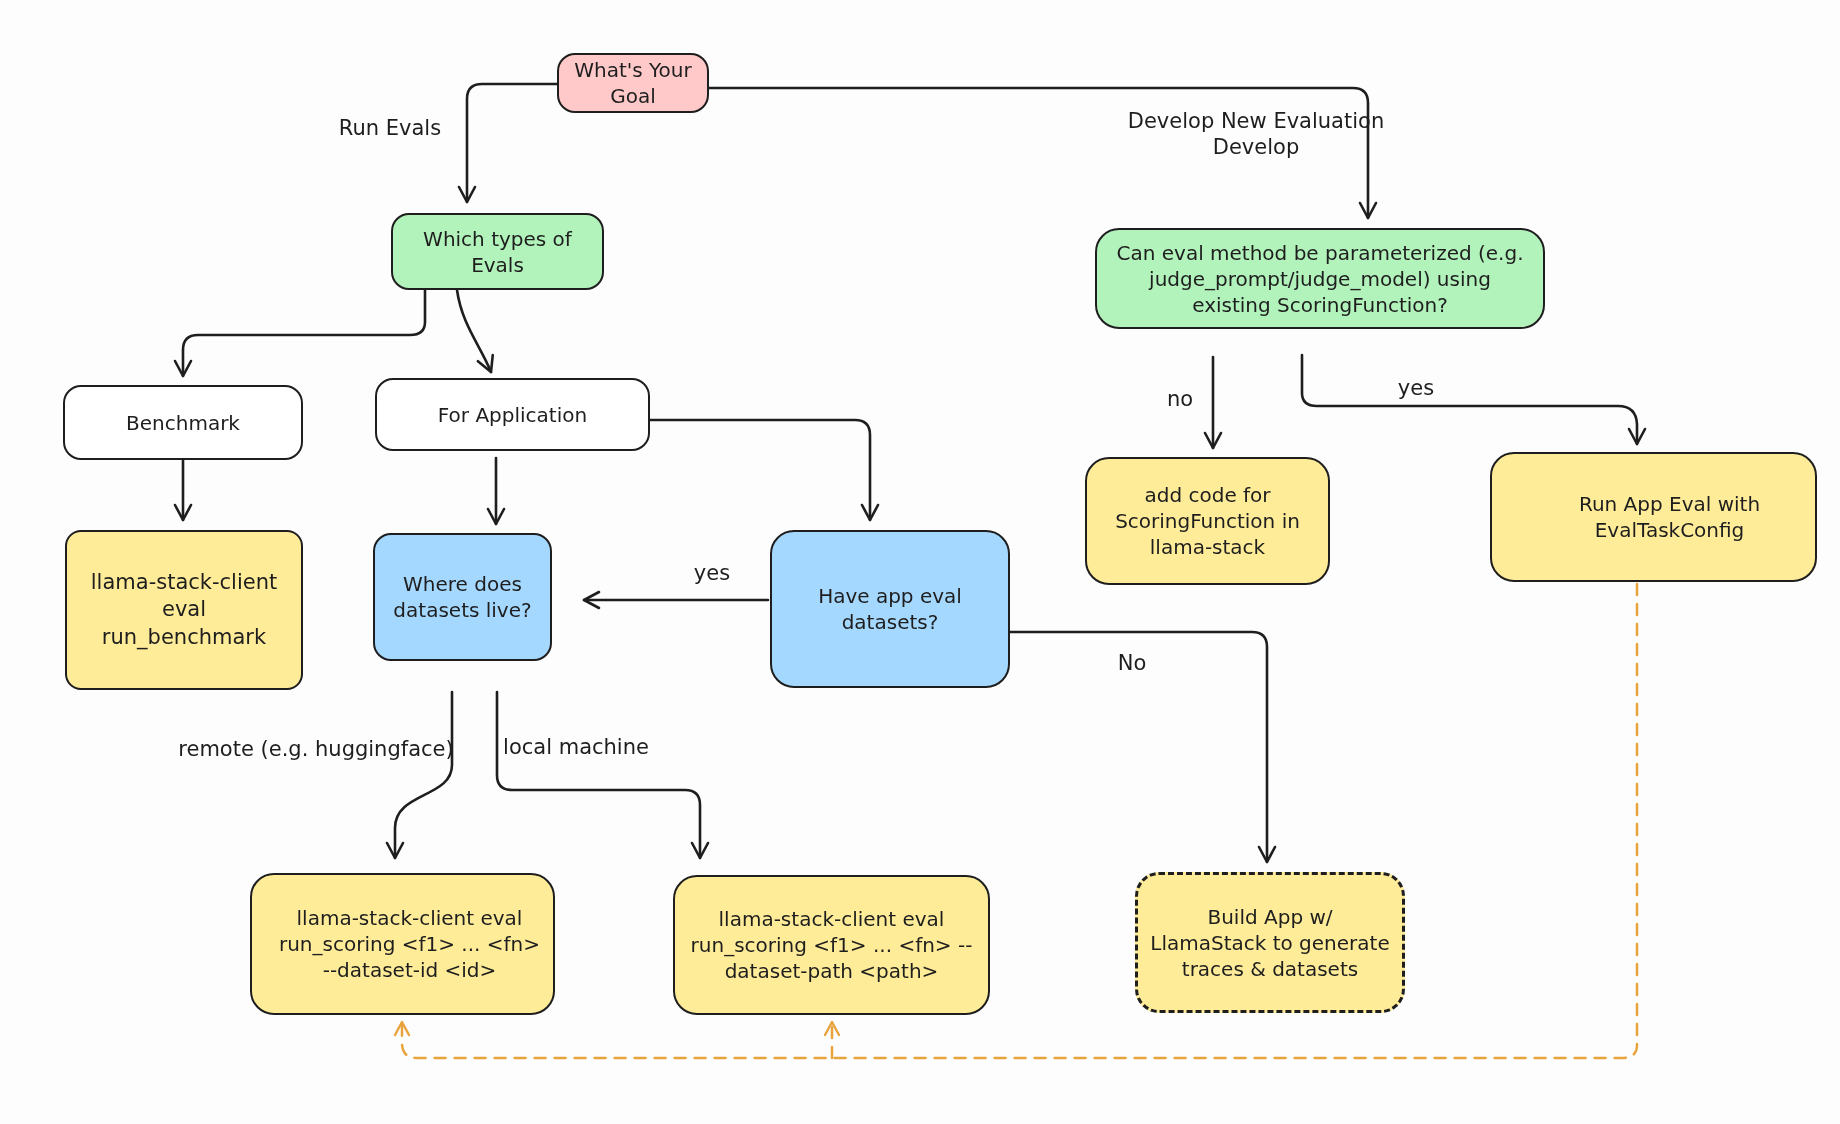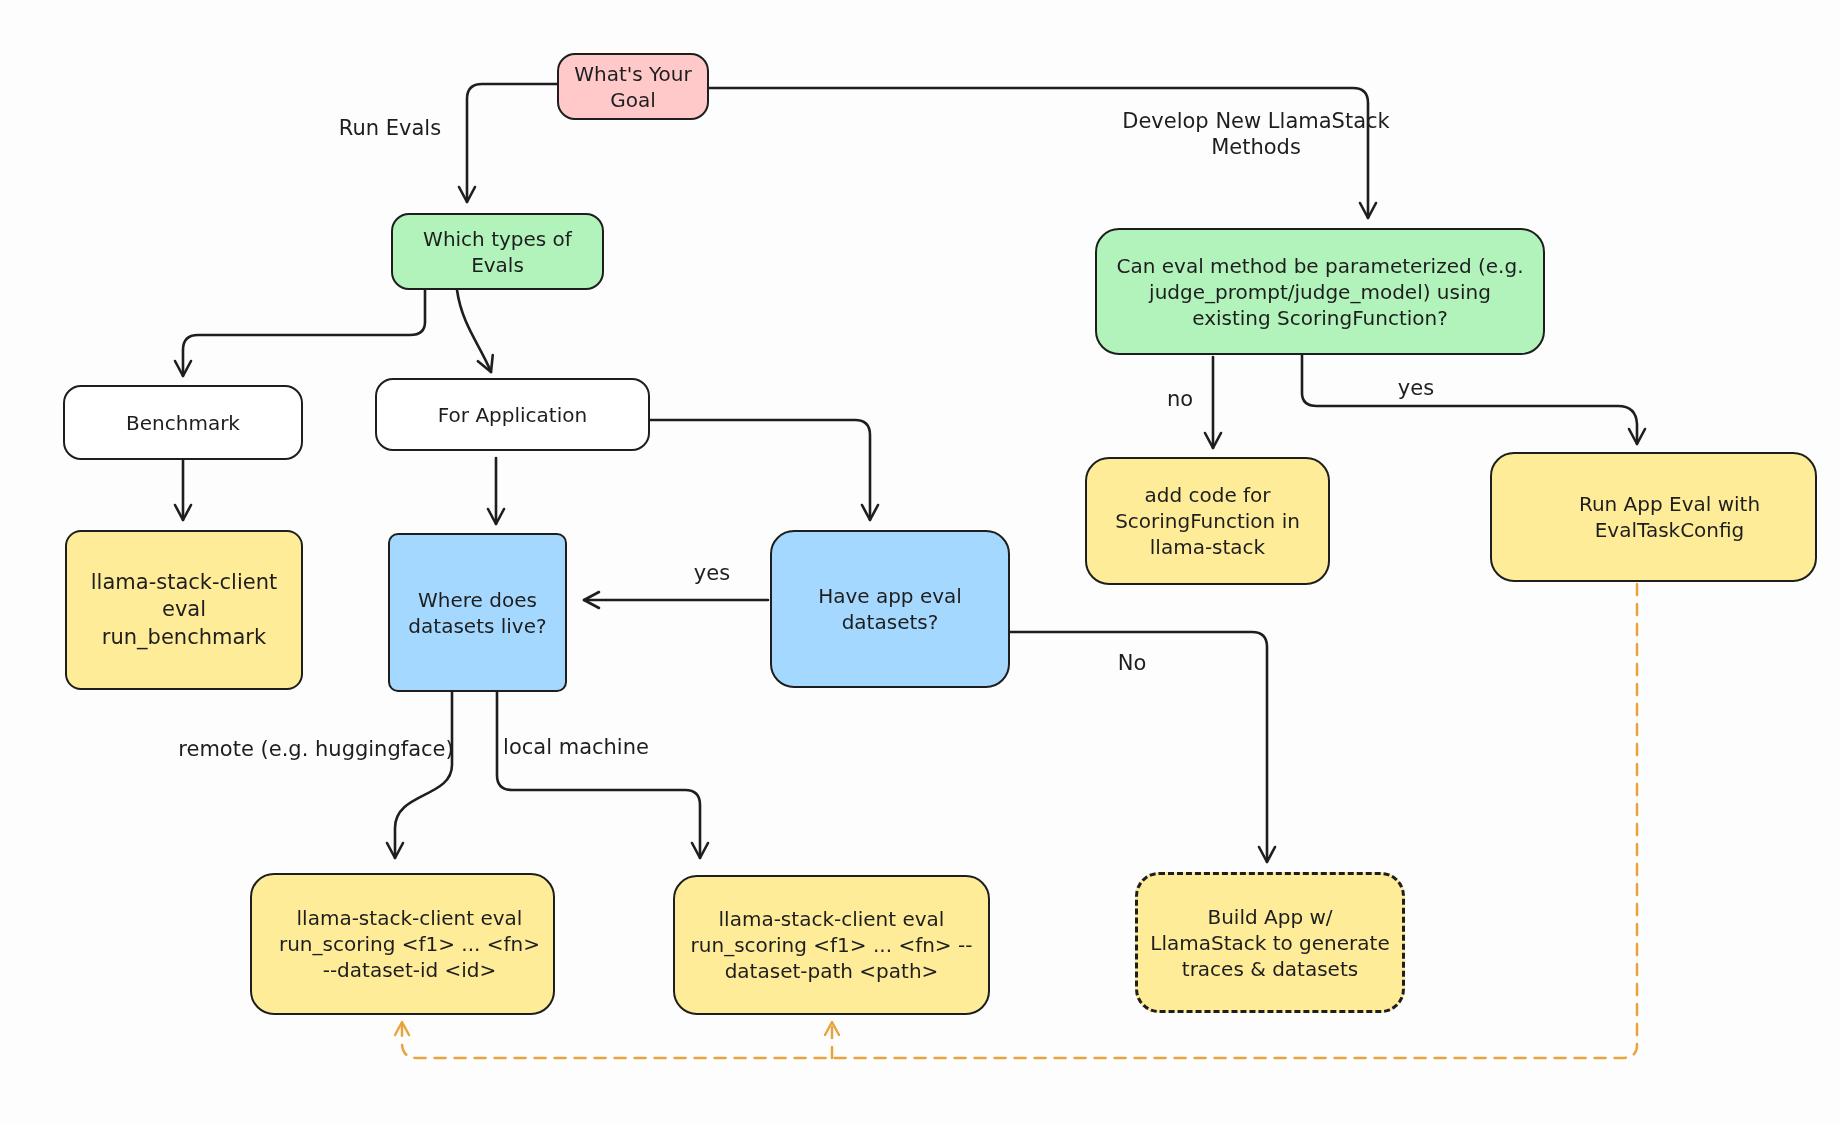--- a/index.html
+++ b/index.html
@@ -68,49 +68,49 @@
       <path d="M1213 357 L1213 448" marker-end="url(#arrow-black)"></path>
       <path d="M1302 355 L1302 393 Q1302 406 1317 406 L1618 406 Q1636 406 1637 424 L1637 444" marker-end="url(#arrow-black)"></path>
     </g>
 
     <g fill="none" stroke="#e8a33d" stroke-width="2.5" stroke-linecap="round" stroke-dasharray="11 9">
       <path d="M1637 584 L1637 1045 Q1637 1058 1622 1058 L417 1058 Q402 1058 402 1043 L402 1022" marker-end="url(#arrow-orange)"></path>
       <path d="M832 1058 L832 1022" marker-end="url(#arrow-orange)"></path>
     </g>
   </svg>
 
-  <div class="node pink" style="left:557px;top:53px;width:152px;height:67px;">What's Your Goal</div>
+  <div class="node pink" style="left:557px;top:53px;width:152px;height:60px;">What's Your Goal</div>
 
   <div class="node green" style="left:345px;top:213px;width:213px;height:77px;margin-left:46px;">Which types of Evals</div>
 
   <div class="node white" style="left:63px;top:385px;width:240px;height:75px;">Benchmark</div>
 
   <div class="node white" style="left:375px;top:378px;width:275px;height:73px;">For Application</div>
 
   <div class="node yellow" style="left:65px;top:530px;width:238px;height:160px;border-radius:16px;font-size:21px;">llama-stack-client eval run_benchmark</div>
 
-  <div class="node blue" style="left:388px;top:533px;width:179px;height:159px;border-radius:10px;">Where does datasets live?</div>
+  <div class="node blue" style="left:373px;top:533px;width:179px;height:128px;border-radius:18px;">Where does datasets live?</div>
 
   <div class="node blue" style="left:770px;top:530px;width:240px;height:158px;border-radius:24px;">Have app eval datasets?</div>
 
   <div class="node yellow" style="left:250px;top:873px;width:305px;height:142px;border-radius:24px;padding-left:26px;">llama-stack-client eval run_scoring &lt;f1&gt; ... &lt;fn&gt; --dataset-id &lt;id&gt;</div>
 
   <div class="node yellow" style="left:673px;top:875px;width:317px;height:140px;border-radius:24px;">llama-stack-client eval run_scoring &lt;f1&gt; ... &lt;fn&gt; --dataset-path &lt;path&gt;</div>
 
   <div class="node yellow dashed" style="left:1135px;top:872px;width:270px;height:141px;border-radius:24px;">Build App w/ LlamaStack to generate traces &amp; datasets</div>
 
-  <div class="node green" style="left:1095px;top:228px;width:450px;height:127px;border-radius:24px;">Can eval method be parameterized (e.g. judge_prompt/judge_model) using existing ScoringFunction?</div>
+  <div class="node green" style="left:1095px;top:228px;width:450px;height:101px;border-radius:24px;">Can eval method be parameterized (e.g. judge_prompt/judge_model) using existing ScoringFunction?</div>
 
   <div class="node yellow" style="left:1085px;top:457px;width:245px;height:128px;border-radius:24px;">add code for ScoringFunction in llama-stack</div>
 
   <div class="node yellow" style="left:1490px;top:452px;width:327px;height:130px;border-radius:24px;padding-left:44px;">Run App Eval with EvalTaskConfig</div>
 
   <div class="edge-label" style="left:390px;top:115px;">Run Evals</div>
 
-  <div class="edge-label wrap" style="left:1256px;top:108px;">Develop New LlamaStack Methods</div>
+  <div class="edge-label wrap" style="left:1256px;top:108px;">Develop New Evaluation Develop</div>
 
   <div class="edge-label" style="left:1180px;top:386px;">no</div>
 
   <div class="edge-label" style="left:1416px;top:375px;">yes</div>
 
   <div class="edge-label" style="left:712px;top:560px;">yes</div>
 
   <div class="edge-label" style="left:1132px;top:650px;">No</div>
 
   <div class="edge-label" style="left:316px;top:736px;">remote (e.g. huggingface)</div>

